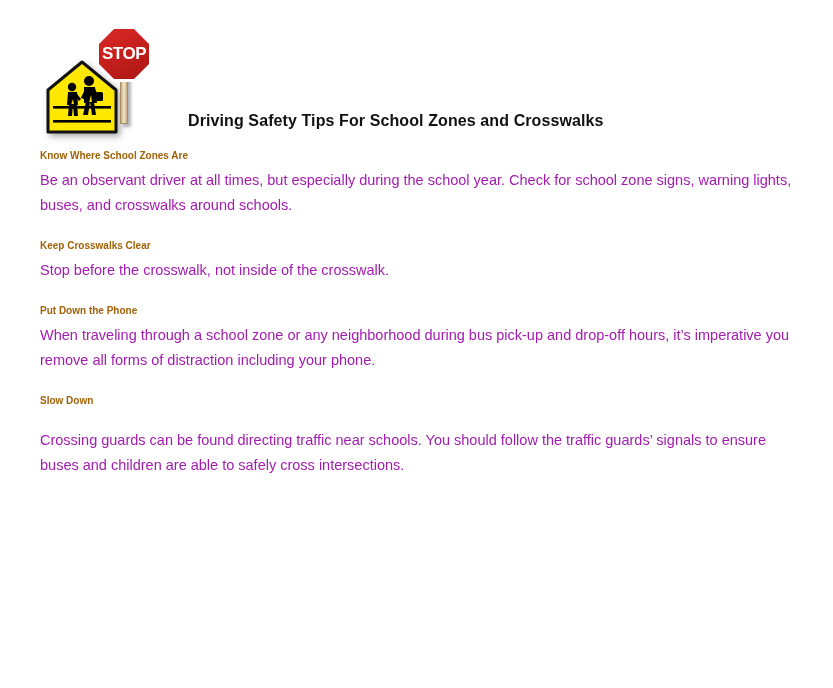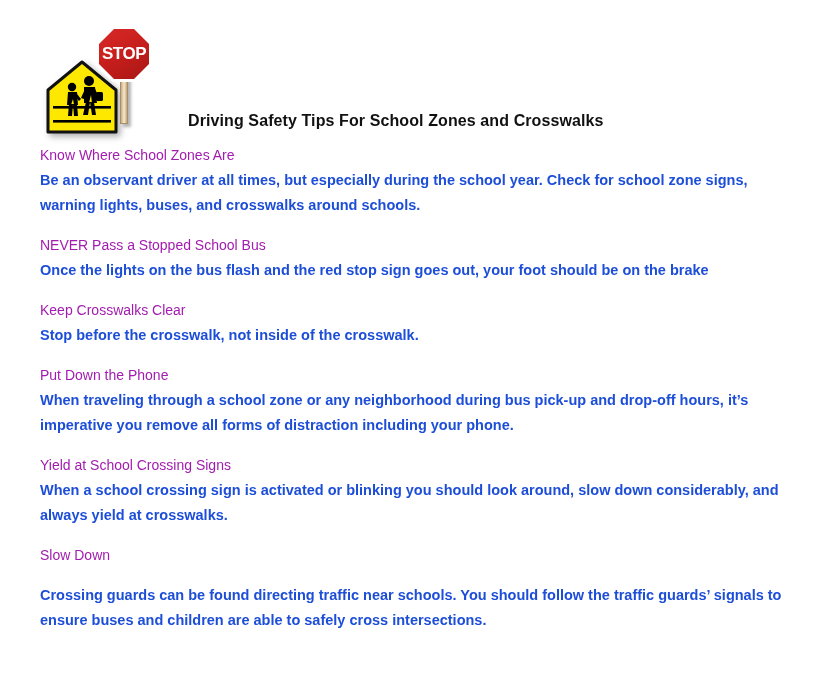--- a/index.html
+++ b/index.html
@@ -113,30 +113,30 @@
     position: absolute;
     left: 40px;
     top: 145px;
     width: 755px;
   }
   .tip {
     margin-bottom: 17px;
   }
   .tip:last-child { margin-bottom: 0; }
   .tip-heading {
-    font-size: 14px;
+    font-size: 10px;
+    font-weight: bold;
+    color: #a16207;
+    line-height: 21px;
+    margin-bottom: 2px;
+  }
+  .tip-body {
+    font-size: 14.5px;
     font-weight: normal;
     color: #a21caf;
-    line-height: 21px;
-    margin-bottom: 2px;
-  }
-  .tip-body {
-    font-size: 14.5px;
-    font-weight: bold;
-    color: #1d4ed8;
     line-height: 25px;
   }
 </style>
 </head>
 <body>
 
 <div class="header">
 
   <div class="sign-group">
 
@@ -180,39 +180,31 @@
   <div class="doc-title">Driving Safety Tips For School Zones and Crosswalks</div>
 </div>
 
 <div class="tips">
 
   <div class="tip">
     <div class="tip-heading">Know Where School Zones Are</div>
     <div class="tip-body">Be an observant driver at all times, but especially during the school year. Check for school zone signs, warning lights, buses, and crosswalks around schools.</div>
   </div>
 
-  <div class="tip">
-    <div class="tip-heading">NEVER Pass a Stopped School Bus</div>
-    <div class="tip-body">Once the lights on the bus flash and the red stop sign goes out, your foot should be on the brake</div>
-  </div>
 
   <div class="tip">
     <div class="tip-heading">Keep Crosswalks Clear</div>
     <div class="tip-body">Stop before the crosswalk, not inside of the crosswalk.</div>
   </div>
 
   <div class="tip">
     <div class="tip-heading">Put Down the Phone</div>
     <div class="tip-body">When traveling through a school zone or any neighborhood during bus pick-up and drop-off hours, it’s imperative you remove all forms of distraction including your phone.</div>
   </div>
 
-  <div class="tip">
-    <div class="tip-heading">Yield at School Crossing Signs</div>
-    <div class="tip-body">When a school crossing sign is activated or blinking you should look around, slow down considerably, and always yield at crosswalks.</div>
-  </div>
 
   <div class="tip">
     <div class="tip-heading">Slow Down</div>
   </div>
 
   <div class="tip">
     <div class="tip-body">Crossing guards can be found directing traffic near schools. You should follow the traffic guards’ signals to ensure buses and children are able to safely cross intersections.</div>
   </div>
 
 </div>

